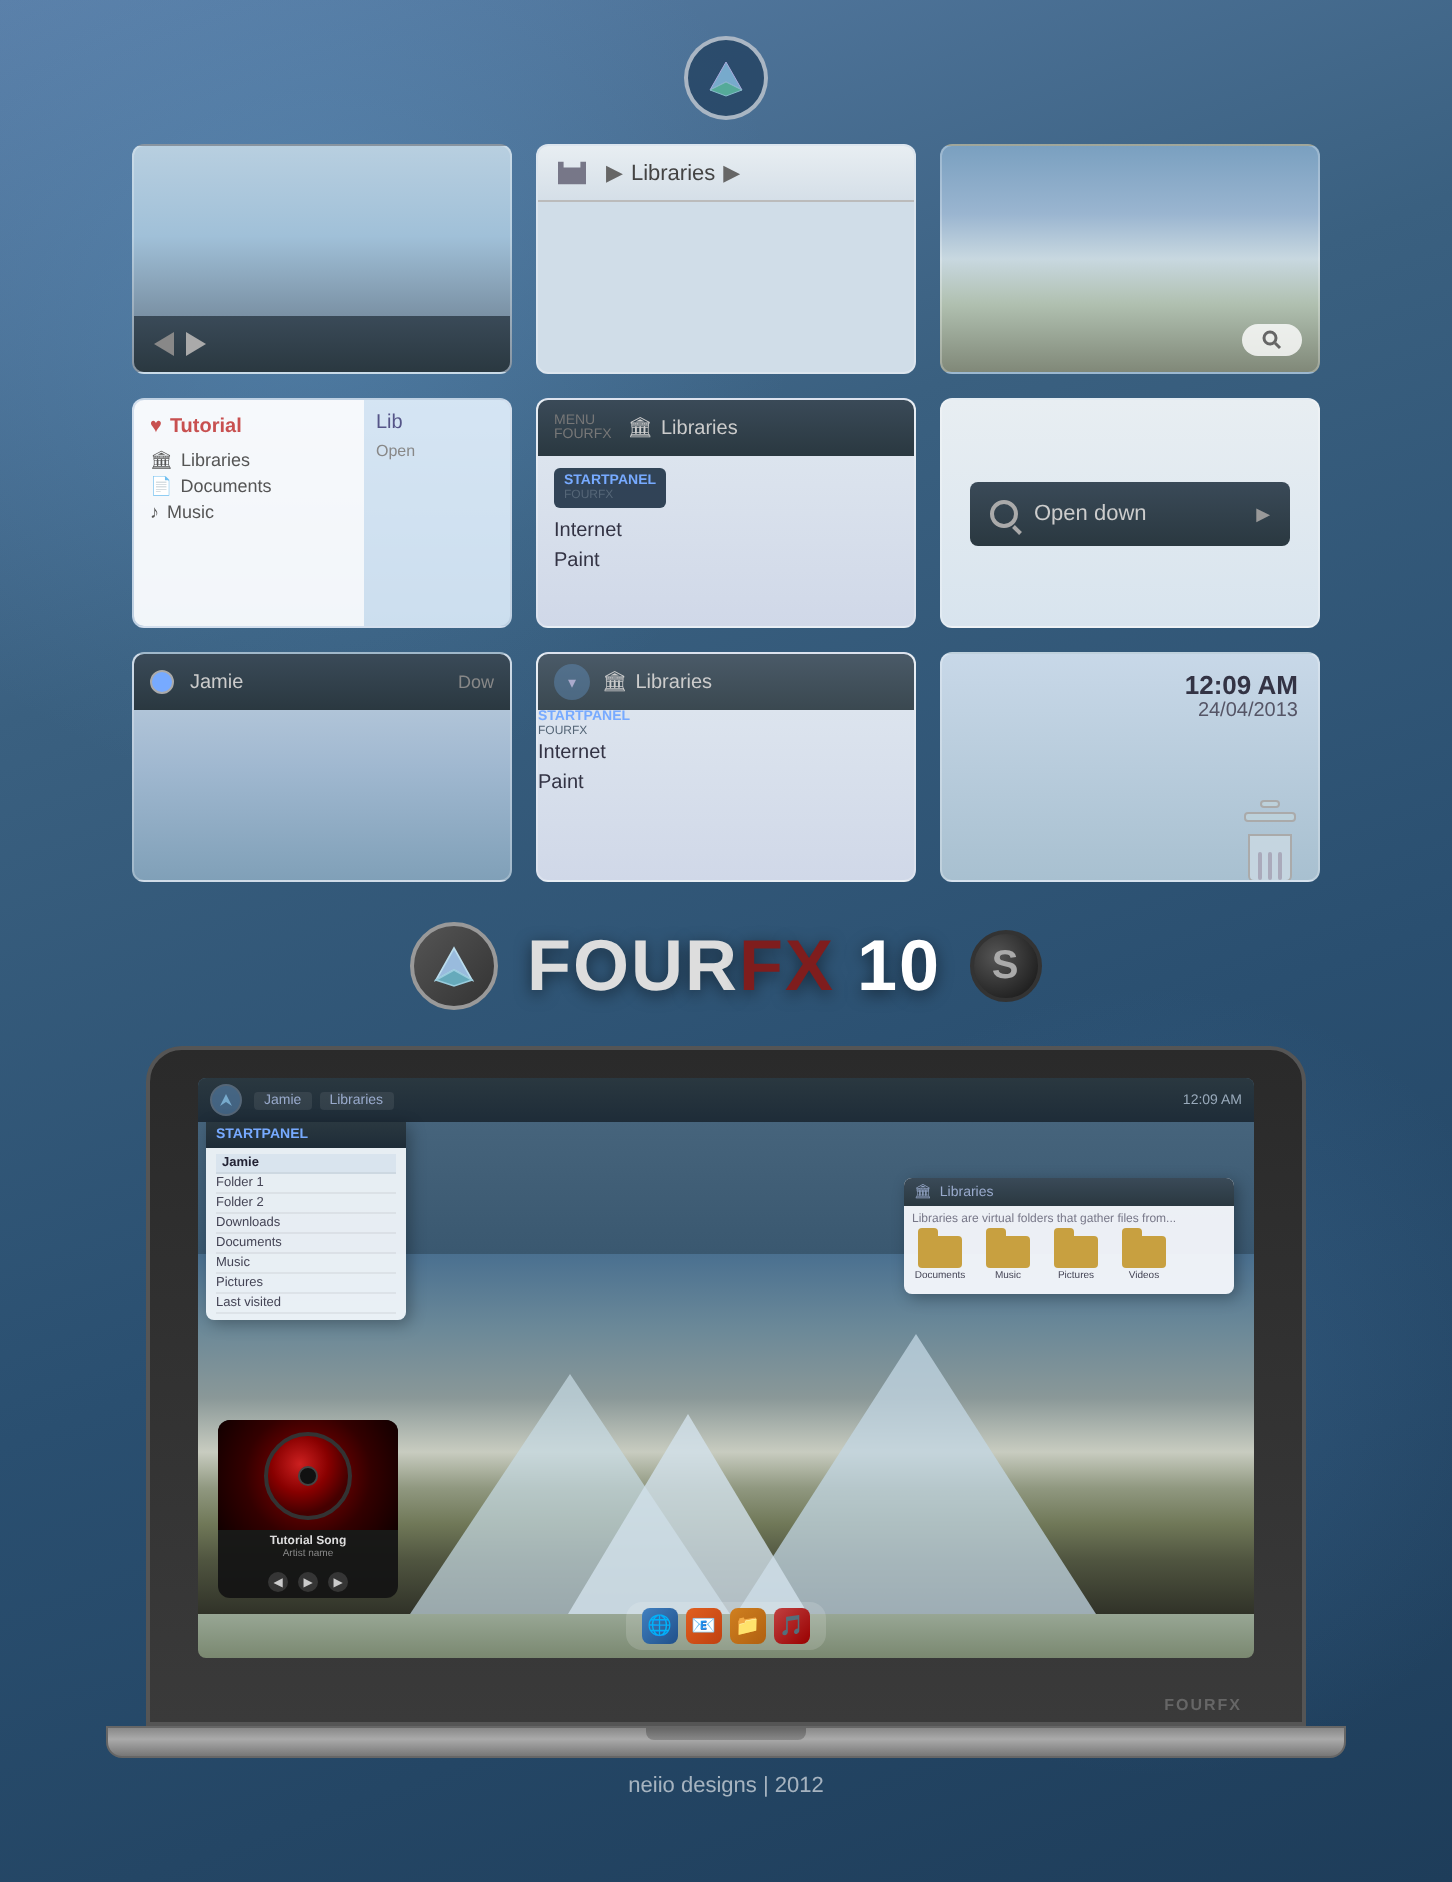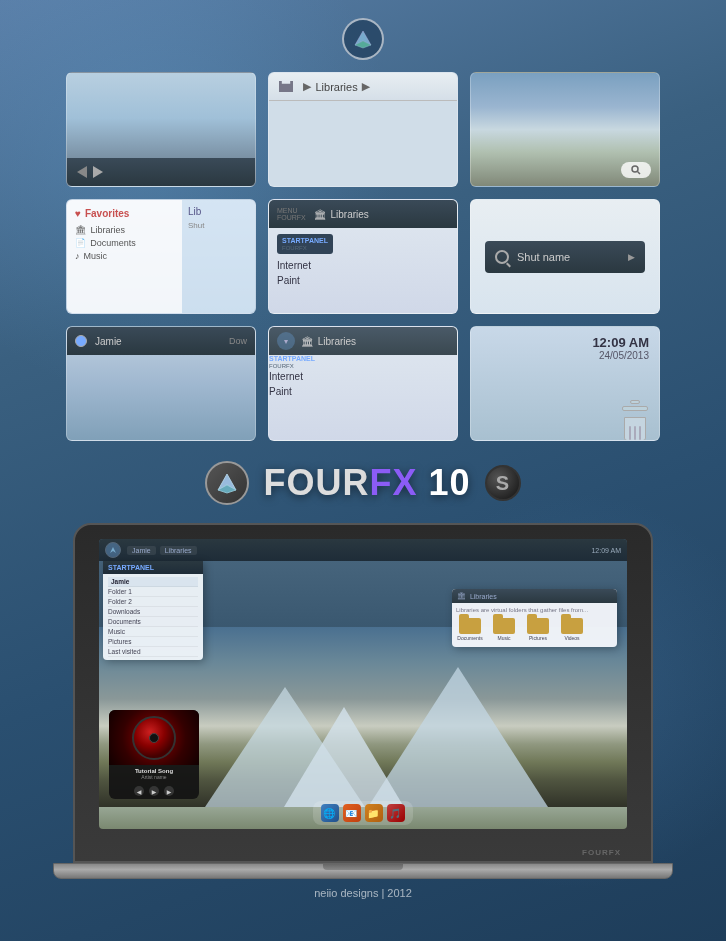--- a/index.html
+++ b/index.html
@@ -420,21 +420,21 @@
       font-weight: 700;
       color: #fff;
       letter-spacing: 1px;
       text-shadow: 0 2px 8px rgba(0,0,0,0.5);
     }
 
     .brand-name .four {
       color: #ddd;
     }
     .brand-name .fx {
-      color: #8b5cf6;
+      color: #7f1d1d;
     }
     .brand-name .num {
       color: #fff;
     }
 
     .brand-s-badge {
       width: 36px; height: 36px;
       border-radius: 50%;
       background: radial-gradient(circle at 35% 35%, #555, #111);
       border: 2px solid #333;
@@ -806,38 +806,38 @@
           <circle cx="4" cy="4" r="3" fill="none" stroke="#666" stroke-width="1.5"></circle>
           <line x1="6.5" y1="6.5" x2="9" y2="9" stroke="#666" stroke-width="1.5"></line>
         </svg>
       </div>
     </div>
 
     <div class="screenshot-cell cell-4">
       <div class="sidebar">
         <div class="fav-header">
           <span>♥</span>
-          <span>Favorites</span>
+          <span>Tutorial</span>
         </div>
         <div class="section-item">
           <span>🏛</span>
           <span>Libraries</span>
         </div>
         <div class="section-item">
           <span>📄</span>
           <span>Documents</span>
         </div>
         <div class="section-item">
           <span>♪</span>
           <span>Music</span>
         </div>
       </div>
       <div class="content-area">
         <span>Lib</span>
-        <div style="font-size:8px;color:#888;margin-top:4px;">Shut</div>
+        <div style="font-size:8px;color:#888;margin-top:4px;">Open</div>
       </div>
     </div>
 
     <div class="screenshot-cell cell-5">
       <div class="menu-header">
         <div class="menu-label">
           <span>MENU</span>
           <span>FOURFX</span>
         </div>
         <div class="lib-icon-cell">
@@ -851,21 +851,21 @@
           <div class="start-panel-sub">FOURFX</div>
         </div>
         <div class="menu-item">Internet</div>
         <div class="menu-item">Paint</div>
       </div>
     </div>
 
     <div class="screenshot-cell cell-6">
       <div class="shutdown-bar">
         <div class="search-circle"></div>
-        <span class="shutdown-text">Shut name</span>
+        <span class="shutdown-text">Open down</span>
         <span class="shutdown-arrow">▶</span>
       </div>
     </div>
 
     <div class="screenshot-cell cell-7">
       <div class="user-bar">
         <div class="user-avatar-dot"></div>
         <span class="user-name">Jamie</span>
         <span class="user-action">Dow</span>
       </div>
@@ -885,21 +885,21 @@
           <div class="start-panel-sub">FOURFX</div>
         </div>
         <div class="menu-item">Internet</div>
         <div class="menu-item">Paint</div>
       </div>
     </div>
 
     <div class="screenshot-cell cell-9">
       <div class="clock-display">
         <div class="clock-time">12:09 AM</div>
-        <div class="clock-date">24/05/2013</div>
+        <div class="clock-date">24/04/2013</div>
       </div>
       <div class="trash-icon">
         <div class="trash-handle"></div>
         <div class="trash-lid"></div>
         <div class="trash-body">
           <div class="trash-lines">
             <div class="trash-line"></div>
             <div class="trash-line"></div>
             <div class="trash-line"></div>
           </div>

